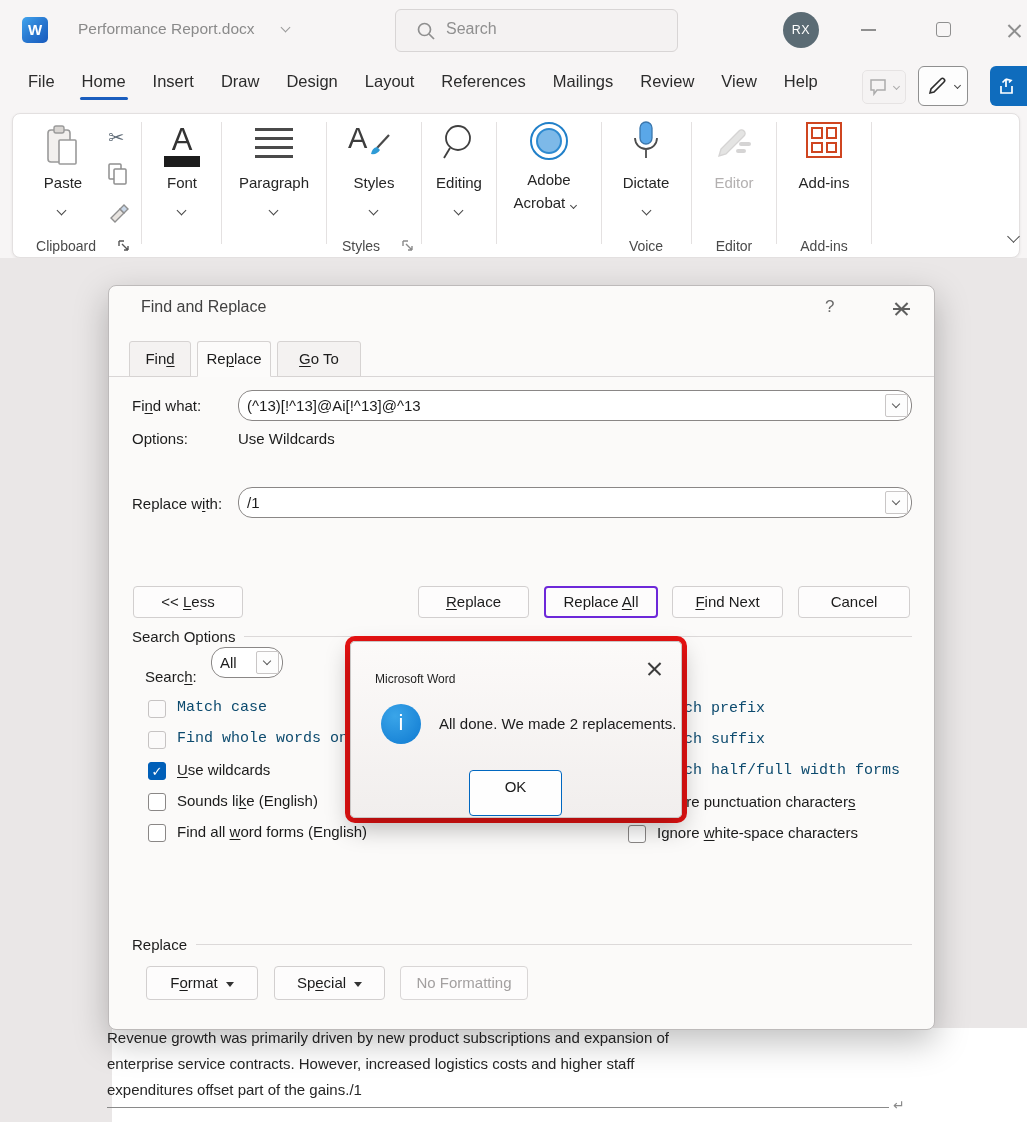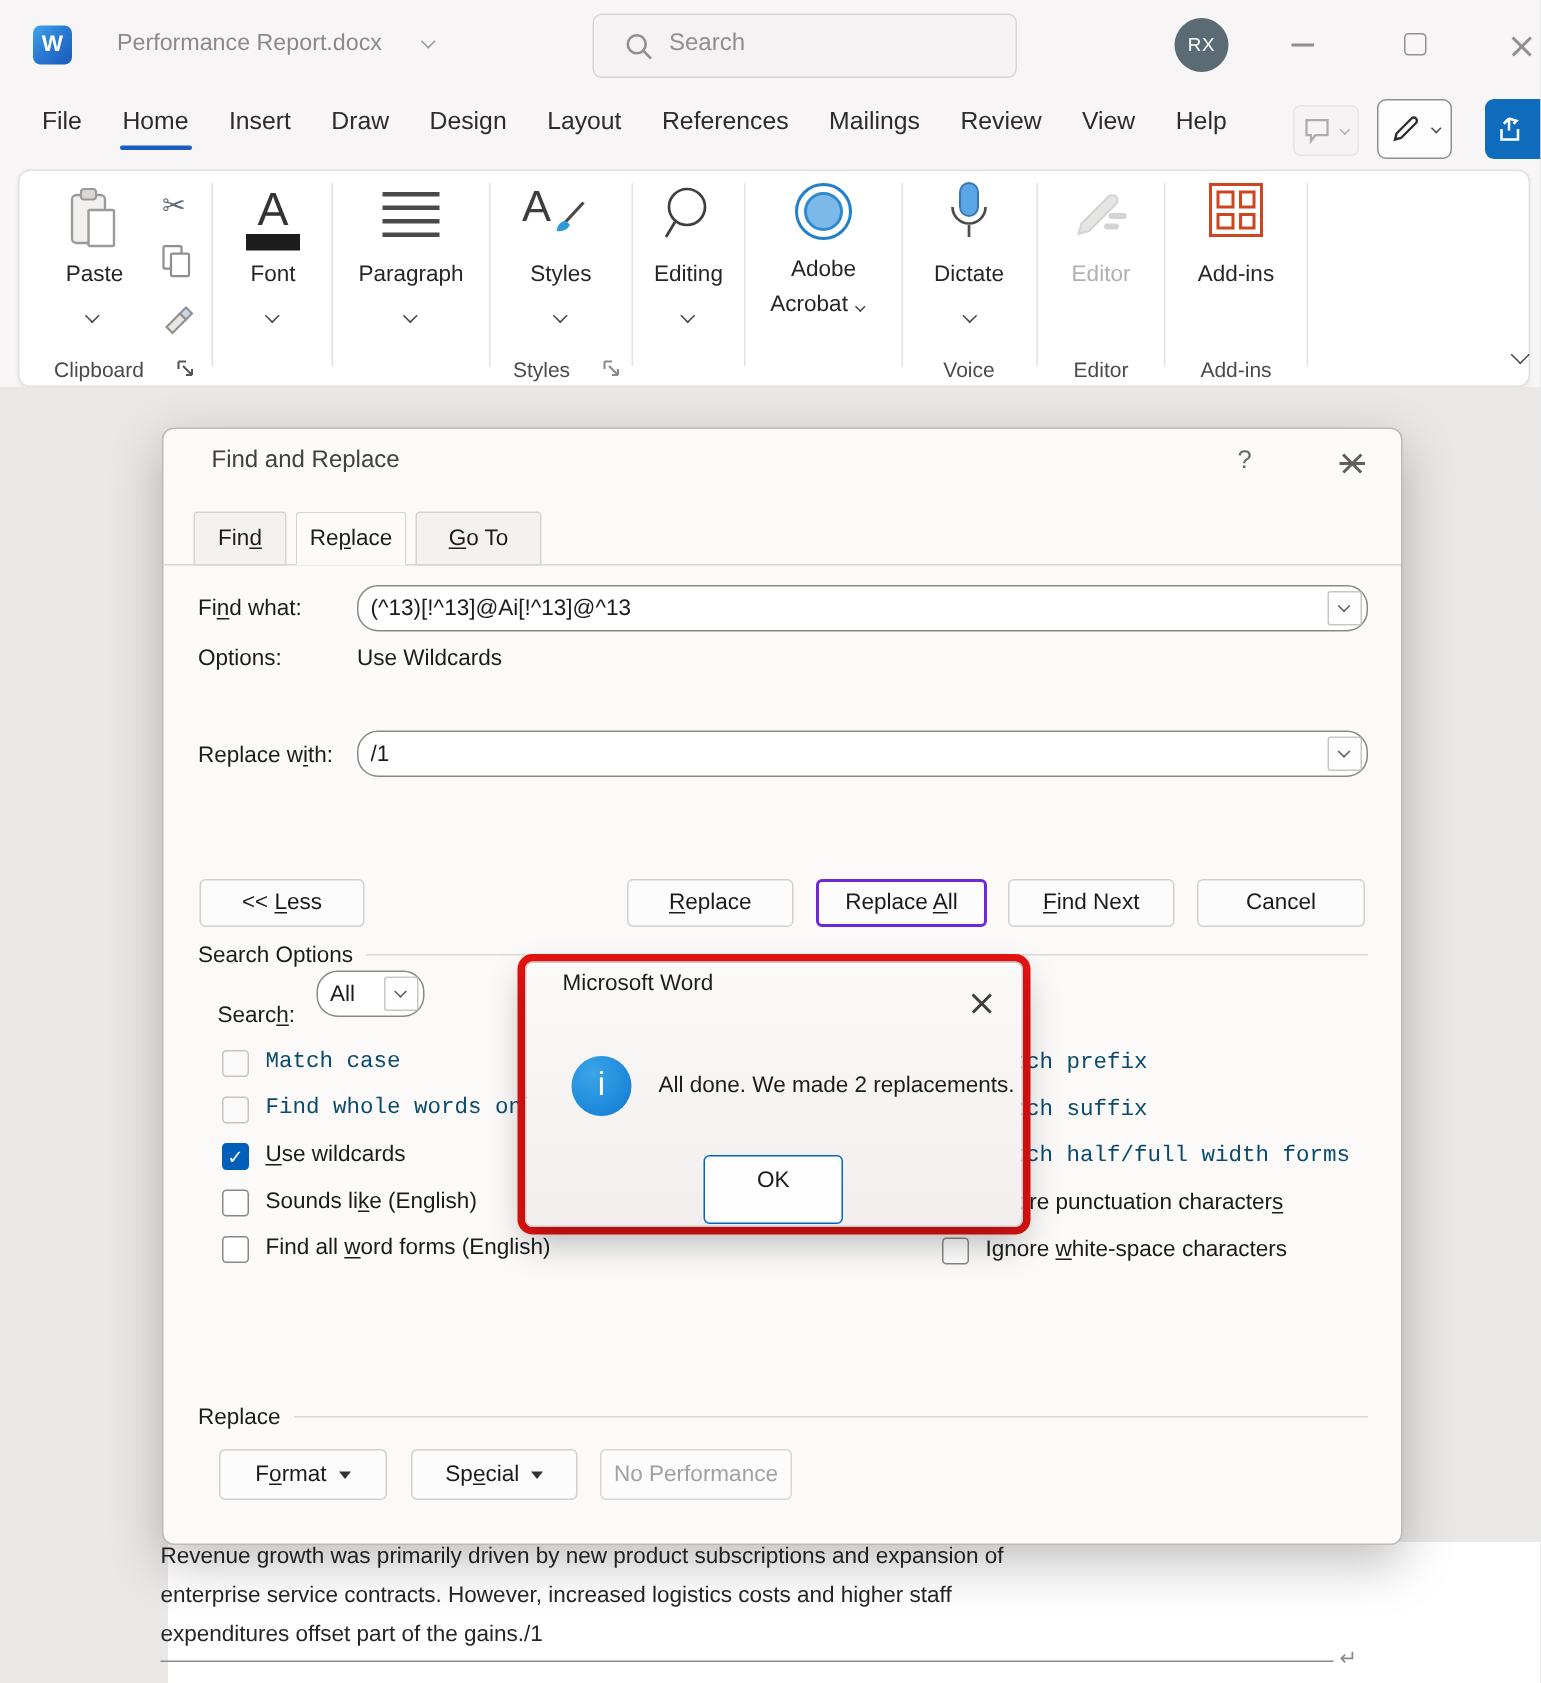--- a/index.html
+++ b/index.html
@@ -81,21 +81,21 @@
   .cb.checked { background:#005fb8; border-color:#005fb8; color:#fff; text-align:center; line-height:17px; font-size:13px; }
   .cb.disabled { border-color:#c6c3c3; background:#fbfafa; }
   .cblabel { position:absolute; top:-1px; font-size:15px; color:#1b1b1b; white-space:nowrap; }
   .cblabel.disabled { color:#0c4a6e;font-family:Liberation Mono, monospace; }
 
   .tri { display:inline-block; width:0; height:0; border-left:4px solid transparent; border-right:4px solid transparent; border-top:5px solid #333; margin-left:8px; vertical-align:middle; }
 
   
   #msg-frame { left:345px; top:636px; width:342px; height:187px; border:5px solid #e81212; border-radius:10px; z-index:50; }
   #msg-box { position:absolute; inset:0; background:linear-gradient(#fcfaf9,#f1eeed); border:1px solid #cac7c6; border-radius:5px; box-shadow:0 10px 24px rgba(0,0,0,.28); }
-  #msg-title { position:absolute; left:24px; top:5px; font-size:15px; color:#1d1d1d; }
+  #msg-title { position:absolute; left:24px; top:30px; font-size:12px; color:#1d1d1d; }
   #msg-close { position:absolute; left:295px; top:18px; width:17px; height:17px; }
   #msg-close .xline { background:#3d3d3d; }
   #info-icon { position:absolute; left:30px; top:62px; width:40px; height:40px; border-radius:50%;
     background:radial-gradient(circle at 35% 30%, #3aa5e9, #0f7ad1); color:#fff; font-size:22px; text-align:center; line-height:38px; }
   #msg-text { position:absolute; left:88px; top:73px; font-size:15px; color:#1c1c1c; }
   #ok-btn { left:118px; top:128px; width:93px; height:46px; line-height:31px; background:#fefefe; border:1px solid #0067c0; }
 
   u { text-decoration:underline; text-underline-offset:2px; }
   svg { display:block; }
 </style>
@@ -376,21 +376,21 @@
     </div>
     <div class="cbrow" style="left:519px;top:539px">
       <span class="cb"></span>
       <span class="cblabel" style="left:29px">Ignore <u>w</u>hite-space characters</span>
     </div>
 
     <div class="frlabel" style="left:23px;top:650px">Replace</div>
     <div class="grpline" style="left:87px;top:658px;width:716px"></div>
     <div class="btn" style="left:37px;top:680px;width:112px;height:34px;line-height:32px"><span>F<u>o</u>rmat</span><span class="tri"></span></div>
     <div class="btn" style="left:165px;top:680px;width:111px;height:34px;line-height:32px"><span>Sp<u>e</u>cial</span><span class="tri"></span></div>
-    <div class="btn disabled" style="left:291px;top:680px;width:128px;height:34px;line-height:32px">No Performance</div>
+    <div class="btn disabled" style="left:291px;top:680px;width:128px;height:34px;line-height:32px">No Formatting</div>
   </div>
 
   <div class="abs" id="msg-frame">
     <div id="msg-box">
       <div id="msg-title">Microsoft Word</div>
       <div id="msg-close">
           <span class="xline" style="transform:rotate(45deg)"></span>
           <span class="xline" style="transform:rotate(-45deg)"></span>
         </div>
       <div id="info-icon">i</div>

